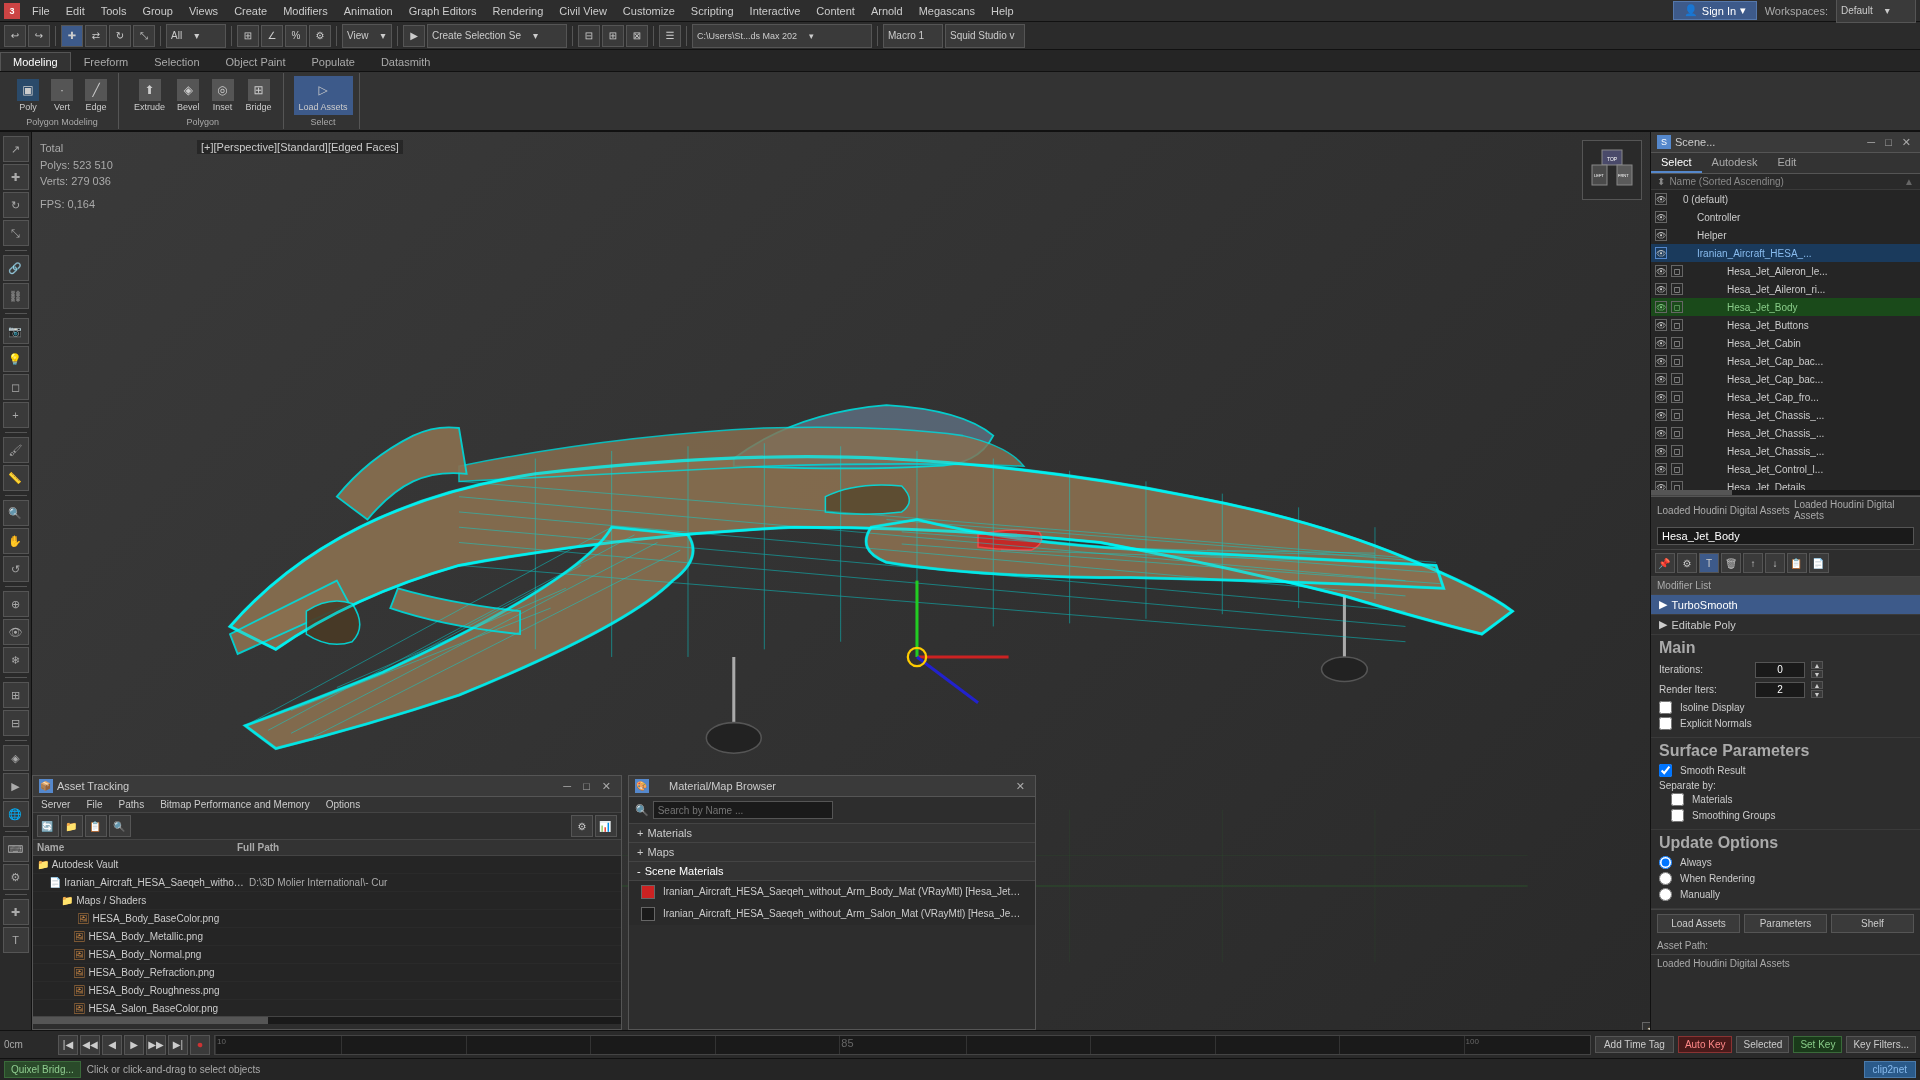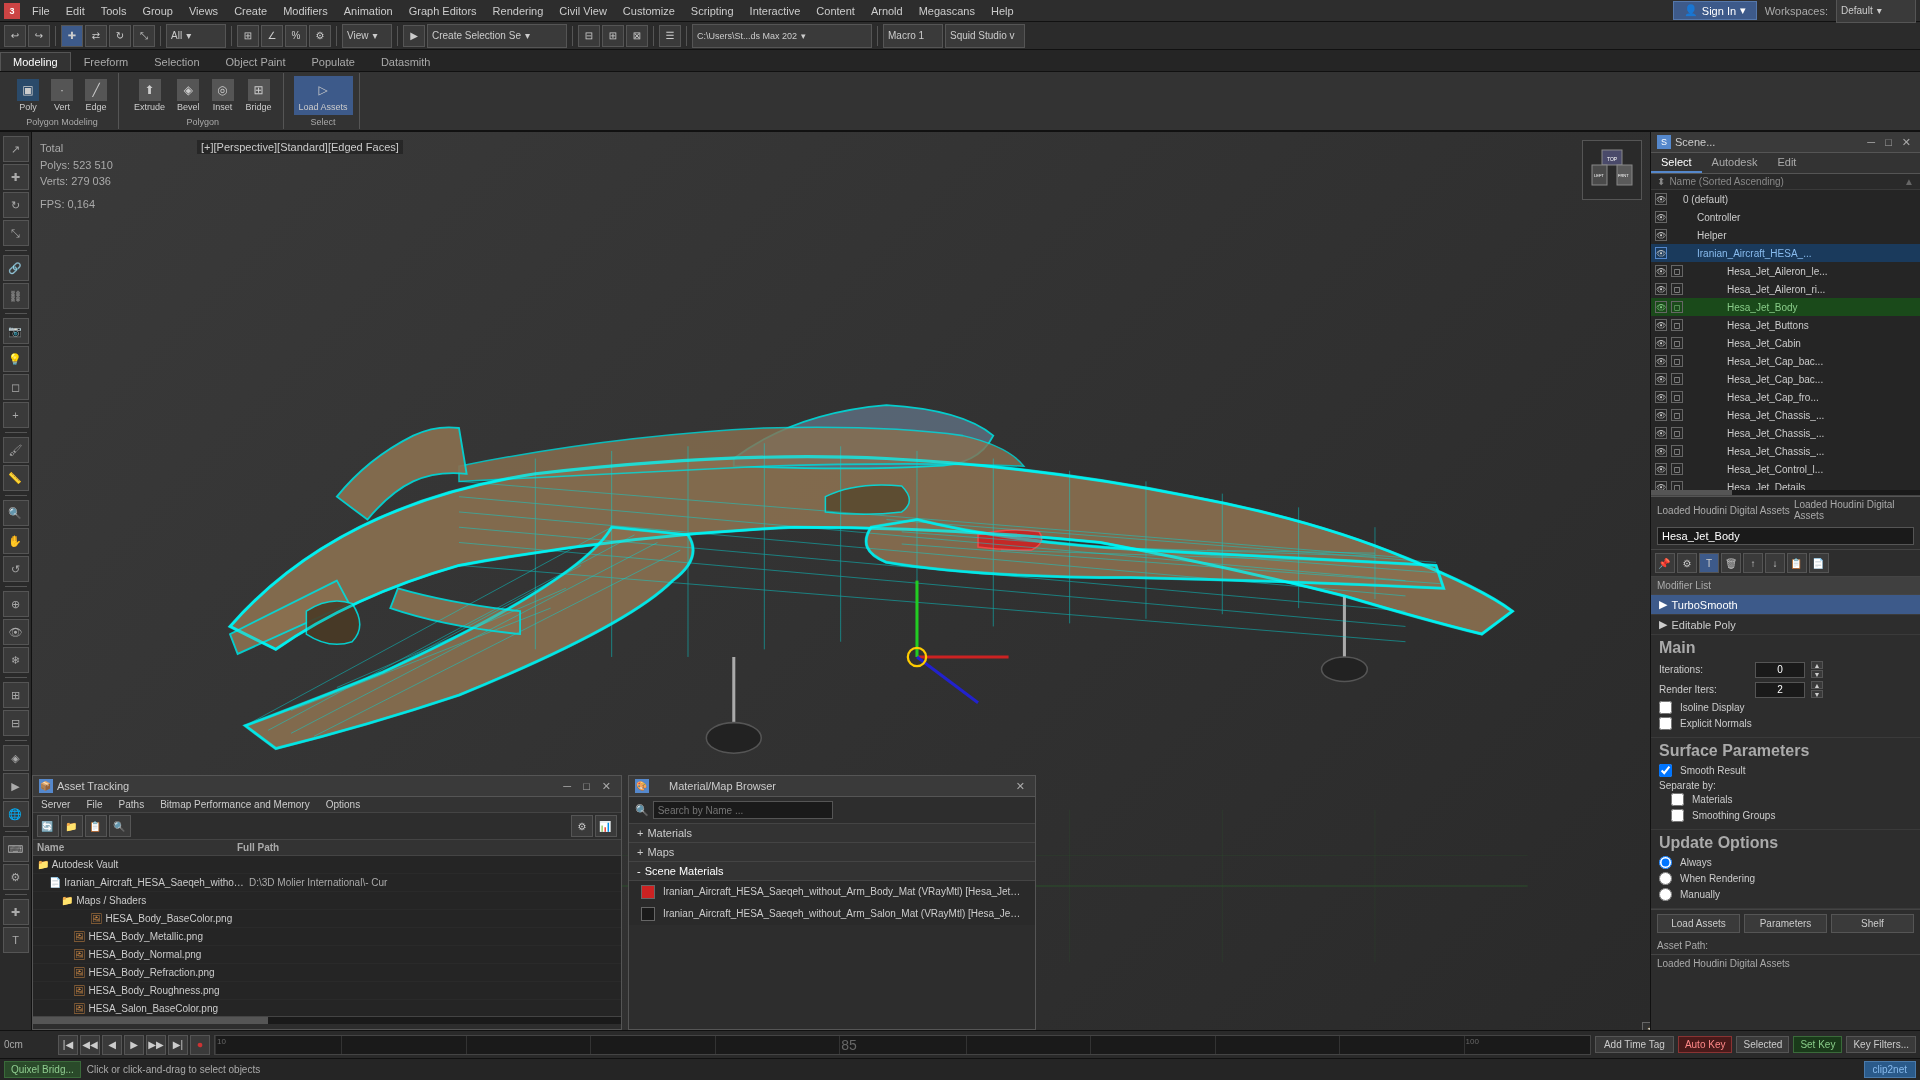--- a/index.html
+++ b/index.html
@@ -80,21 +80,21 @@
     .toolbar-sep { width: 1px; height: 20px; background: #555; margin: 0 3px; }
     .toolbar-dropdown {
       height: 24px;
       background: #3a3a3a;
       border: 1px solid #555;
       color: #ccc;
       font-size: 10px;
       padding: 0 4px;
       display: flex;
       align-items: center;
-      gap: 4px;
+      gap: 12px;
       cursor: pointer;
     }
 
     
     #ribbon-tabs {
       width: 100%;
       height: 22px;
       background: #252525;
       display: flex;
       align-items: flex-end;
@@ -1261,21 +1261,21 @@
         <span>📄</span> Iranian_Aircraft_HESA_Saeqeh_without_Arm_Rigged_max_vray.max
       </div>
       <div class="asset-path">D:\3D Molier International\- Cur</div>
     </div>
     <div class="asset-row" style="padding-left:28px;">
       <div class="asset-name">
         <span>📁</span> Maps / Shaders
       </div>
       <div class="asset-path"></div>
     </div>
-    <div class="asset-row" style="padding-left:57px;">
+    <div class="asset-row" style="padding-left:44px;">
       <div class="asset-name">
         <span style="color:#cc8844;">🖼</span> HESA_Body_BaseColor.png
       </div>
       <div class="asset-path"></div>
     </div>
     <div class="asset-row" style="padding-left:40px;">
       <div class="asset-name">
         <span style="color:#cc8844;">🖼</span> HESA_Body_Metallic.png
       </div>
       <div class="asset-path"></div>
@@ -1356,21 +1356,21 @@
     <div class="tl-btn">▶|</div>
     <div class="tl-btn" style="color:#cc3333;">⏺</div>
   </div>
   <div class="timeline-track" style="flex:1;position:relative;">
     <div style="display:flex;height:100%;align-items:flex-end;">
       <div style="flex:1;border-left:1px solid #333;height:100%;font-size:8px;color:#666;padding:1px;">10</div>
       <div style="flex:1;border-left:1px solid #333;height:100%;"></div>
       <div style="flex:1;border-left:1px solid #333;height:100%;"></div>
       <div style="flex:1;border-left:1px solid #333;height:100%;"></div>
       <div style="flex:1;border-left:1px solid #333;height:100%;"></div>
-      <div style="flex:1;border-left:1px solid #333;height:100%;font-size:14px;color:#666;padding:1px;">85</div>
+      <div style="flex:1;border-left:1px solid #333;height:100%;font-size:11px;color:#666;padding:1px;">85</div>
       <div style="flex:1;border-left:1px solid #333;height:100%;"></div>
       <div style="flex:1;border-left:1px solid #333;height:100%;"></div>
       <div style="flex:1;border-left:1px solid #333;height:100%;"></div>
       <div style="flex:1;border-left:1px solid #333;height:100%;"></div>
       <div style="flex:1;border-left:1px solid #333;height:100%;font-size:8px;color:#666;padding:1px;">100</div>
     </div>
   </div>
   <button class="add-time-tag-btn">Add Time Tag</button>
   <button class="autokey-btn">Auto Key</button>
   <div class="selected-badge">Selected</div>

